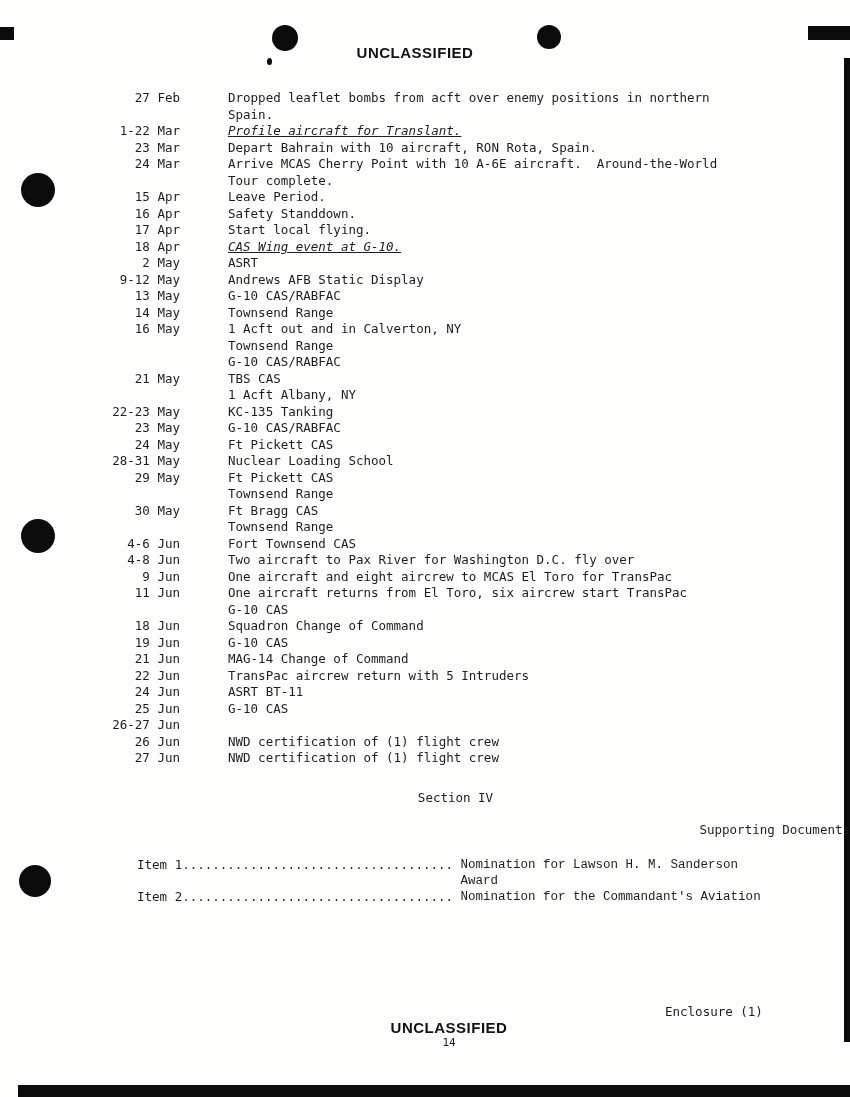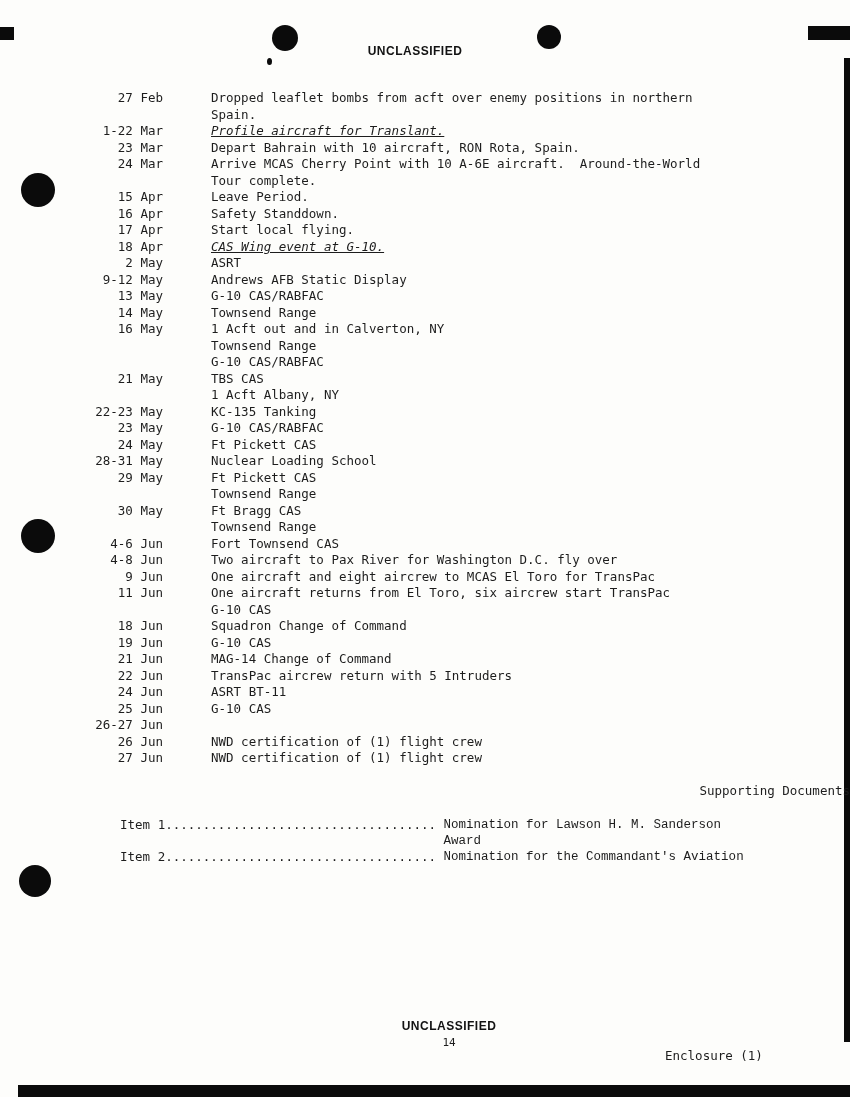--- a/index.html
+++ b/index.html
@@ -14,41 +14,42 @@
     overflow: hidden;
     font-family: "DejaVu Sans Mono", monospace;
     font-size: 12.5px;
     color: #1d1d1d;
   }
 
   .classification {
     position: absolute;
     font-family: "Liberation Sans", sans-serif;
     font-weight: bold;
-    font-size: 12px;
+    font-size: 15px;
     letter-spacing: 0.5px;
     color: #121212;
   }
   .header-classification { top: 44px; left: 0; width: 830px; text-align: center; }
   .footer-classification { top: 1019px; left: 0; width: 898px; text-align: center; }
 
   .page-number {
     position: absolute;
     top: 1036px; left: 0; width: 898px;
     text-align: center;
     font-size: 11px;
     color: #1d1d1d;
   }
 
-  .enclosure { position: absolute; top: 1004px; left: 665px; white-space: pre; margin-top: 44px; }
+  .enclosure { position: absolute; top: 1004px; left: 665px; white-space: pre; }
 
   .main {
     position: absolute;
     top: 90px; left: 0; width: 850px;
     line-height: 16.5px;
+    padding-left: 17px;
   }
 
   .entry { display: flex; }
   .entry .date { flex: 0 0 163px; width: 163px; text-align: right; white-space: pre; }
   .entry .desc { margin-left: 48px; }
   .entry .desc div { white-space: pre; }
   .entry.italic .desc { font-style: italic; text-decoration: underline; }
 
   .section-title { text-align: center; margin-top: 23px; padding-left: 44px; }
   .subsection-title { text-align: right; margin-top: 16px; }
@@ -281,20 +282,21 @@
           </div>
         </div>
         <div class="entry">
           <div class="date">27 Jun</div>
           <div class="desc">
             <div>NWD certification of (1) flight crew</div>
           </div>
         </div>
       </div>
 
+    <div class="section-title">Section IV</div>
 
     <div class="subsection-title">Supporting Documents</div>
 
     <div class="docs">
         <div class="doc-item">
           <div class="doc-label">Item 1....................................</div>
           <div class="doc-desc">
             <div>Nomination for Lawson H. M. Sanderson</div>
             <div>Award</div>
           </div>

